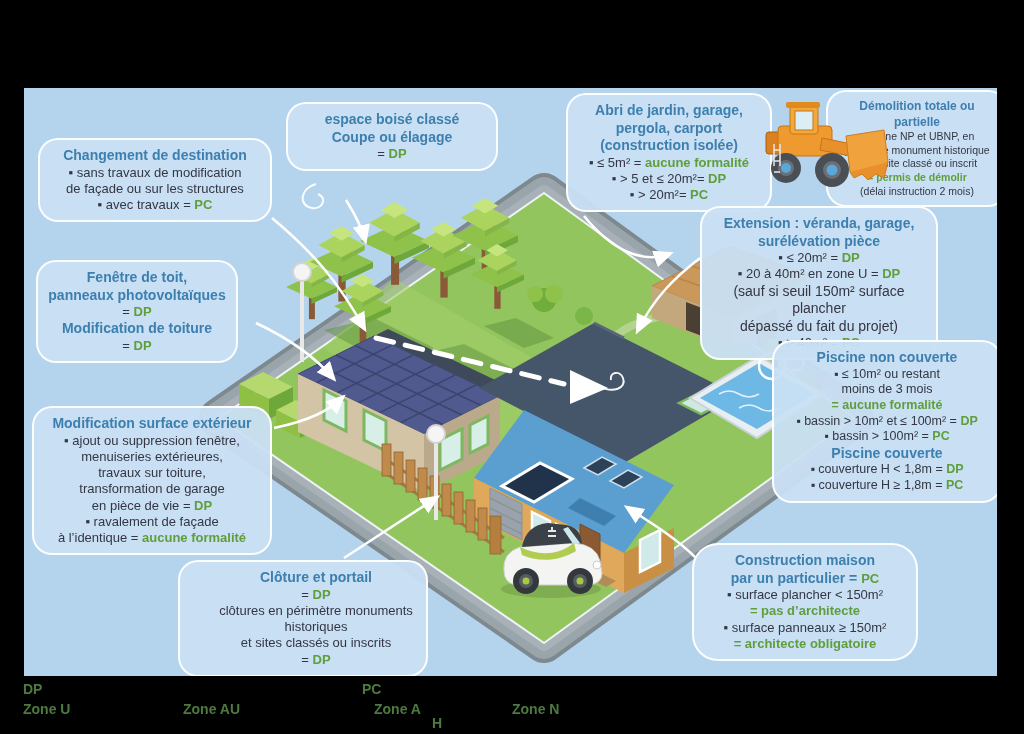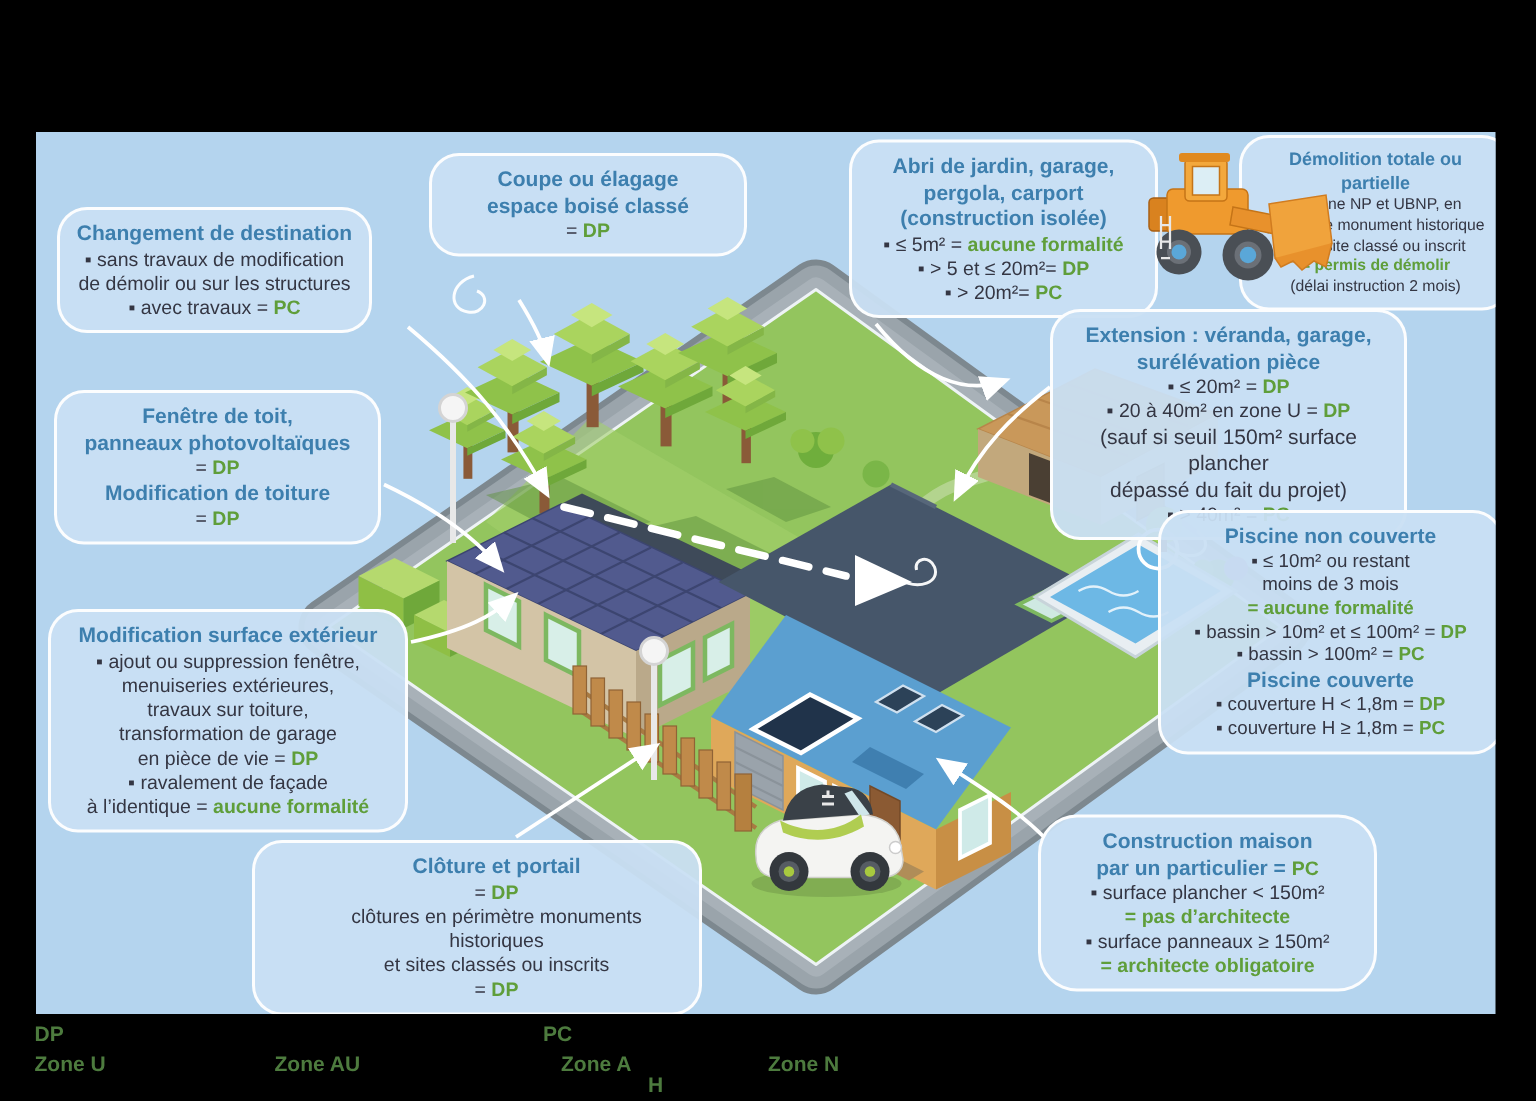--- a/index.html
+++ b/index.html
@@ -220,48 +220,48 @@
       <path d="M560,128 C590,165 620,175 645,166" marker-end="url(#arw)"></path>
       <path d="M676,170 C650,190 630,210 614,242" marker-end="url(#arw)"></path>
       <path d="M232,235 C268,252 292,270 309,290" marker-end="url(#arw)"></path>
       <path d="M250,340 C288,332 305,322 318,310" marker-end="url(#arw)"></path>
       <path d="M320,470 L412,410" marker-end="url(#arw)"></path>
       <path d="M672,470 C650,448 622,432 604,420" marker-end="url(#arw)"></path>
     </g>
   </svg>
 
   <div id="callout-layer">
-      <div class="callout sz-md" style="left: 14px; top: 50px; width: 210px;">
+      <div class="callout sz-md" style="left: 14px; top: 50px; width: 234px;">
         <div class="ln"><span class="seg-h">Changement de destination</span></div>
         <div class="ln"><span class="seg-d">▪ sans travaux de modification</span></div>
-        <div class="ln"><span class="seg-d">de démolir ou sur les structures</span></div>
+        <div class="ln"><span class="seg-d">de façade ou sur les structures</span></div>
         <div class="ln"><span class="seg-d">▪ avec travaux = </span><span class="seg-g">PC</span></div>
       </div>
       <div class="callout sz-md" style="left: 262px; top: 14px; width: 212px;">
+        <div class="ln"><span class="seg-h">espace boisé classé</span></div>
         <div class="ln"><span class="seg-h">Coupe ou élagage</span></div>
-        <div class="ln"><span class="seg-h">espace boisé classé</span></div>
         <div class="ln"><span class="seg-d">= </span><span class="seg-g">DP</span></div>
       </div>
       <div class="callout sz-md" style="left: 502px; top: 5px; width: 206px; margin-left: 40px;">
         <div class="ln"><span class="seg-h">Abri de jardin, garage,</span></div>
         <div class="ln"><span class="seg-h">pergola, carport</span></div>
         <div class="ln"><span class="seg-h">(construction isolée)</span></div>
         <div class="ln"><span class="seg-d">▪ ≤ 5m² = </span><span class="seg-g">aucune formalité</span></div>
         <div class="ln"><span class="seg-d">▪ &gt; 5 et ≤ 20m²= </span><span class="seg-g">DP</span></div>
         <div class="ln"><span class="seg-d">▪ &gt; 20m²= </span><span class="seg-g">PC</span></div>
       </div>
       <div class="callout sz-sm" style="left: 802px; top: 2px; width: 182px;">
         <div class="ln"><span class="seg-h">Démolition totale ou partielle</span></div>
         <div class="ln"><span class="seg-d">en zone NP et UBNP, en</span></div>
         <div class="ln"><span class="seg-d">périmètre monument historique</span></div>
         <div class="ln"><span class="seg-d">et en site classé ou inscrit</span></div>
         <div class="ln"><span class="seg-g">= permis de démolir</span></div>
         <div class="ln"><span class="seg-d">(délai instruction 2 mois)</span></div>
       </div>
-      <div class="callout sz-md" style="left: 12px; top: 172px; width: 218px;">
+      <div class="callout sz-md" style="left: 12px; top: 172px; width: 202px;">
         <div class="ln"><span class="seg-h">Fenêtre de toit,</span></div>
         <div class="ln"><span class="seg-h">panneaux photovoltaïques</span></div>
         <div class="ln"><span class="seg-d">= </span><span class="seg-g">DP</span></div>
         <div class="ln"><span class="seg-h">Modification de toiture</span></div>
         <div class="ln"><span class="seg-d">= </span><span class="seg-g">DP</span></div>
       </div>
       <div class="callout sz-md" style="left: 676px; top: 118px; width: 238px;">
         <div class="ln"><span class="seg-h">Extension : véranda, garage,</span></div>
         <div class="ln"><span class="seg-h">surélévation pièce</span></div>
         <div class="ln"><span class="seg-d">▪ ≤ 20m² = </span><span class="seg-g">DP</span></div>
@@ -284,21 +284,21 @@
       <div class="callout sz-md" style="left: 8px; top: 318px; width: 240px;">
         <div class="ln"><span class="seg-h">Modification surface extérieur</span></div>
         <div class="ln"><span class="seg-d">▪ ajout ou suppression fenêtre,</span></div>
         <div class="ln"><span class="seg-d">menuiseries extérieures,</span></div>
         <div class="ln"><span class="seg-d">travaux sur toiture,</span></div>
         <div class="ln"><span class="seg-d">transformation de garage</span></div>
         <div class="ln"><span class="seg-d">en pièce de vie = </span><span class="seg-g">DP</span></div>
         <div class="ln"><span class="seg-d">▪ ravalement de façade</span></div>
         <div class="ln"><span class="seg-d">à l’identique = </span><span class="seg-g">aucune formalité</span></div>
       </div>
-      <div class="callout sz-md" style="left: 144px; top: 472px; width: 300px; padding-left: 36px;">
+      <div class="callout sz-md" style="left: 154px; top: 472px; width: 250px; padding-left: 36px;">
         <div class="ln"><span class="seg-h">Clôture et portail</span></div>
         <div class="ln"><span class="seg-d">= </span><span class="seg-g">DP</span></div>
         <div class="ln"><span class="seg-d">clôtures en périmètre monuments historiques</span></div>
         <div class="ln"><span class="seg-d">et sites classés ou inscrits</span></div>
         <div class="ln"><span class="seg-d">= </span><span class="seg-g">DP</span></div>
       </div>
       <div class="callout sz-md" style="left: 668px; top: 455px; width: 226px; border-radius: 26px;">
         <div class="ln"><span class="seg-h">Construction maison</span></div>
         <div class="ln"><span class="seg-h">par un particulier = </span><span class="seg-g">PC</span></div>
         <div class="ln"><span class="seg-d">▪ surface plancher &lt; 150m²</span></div>

